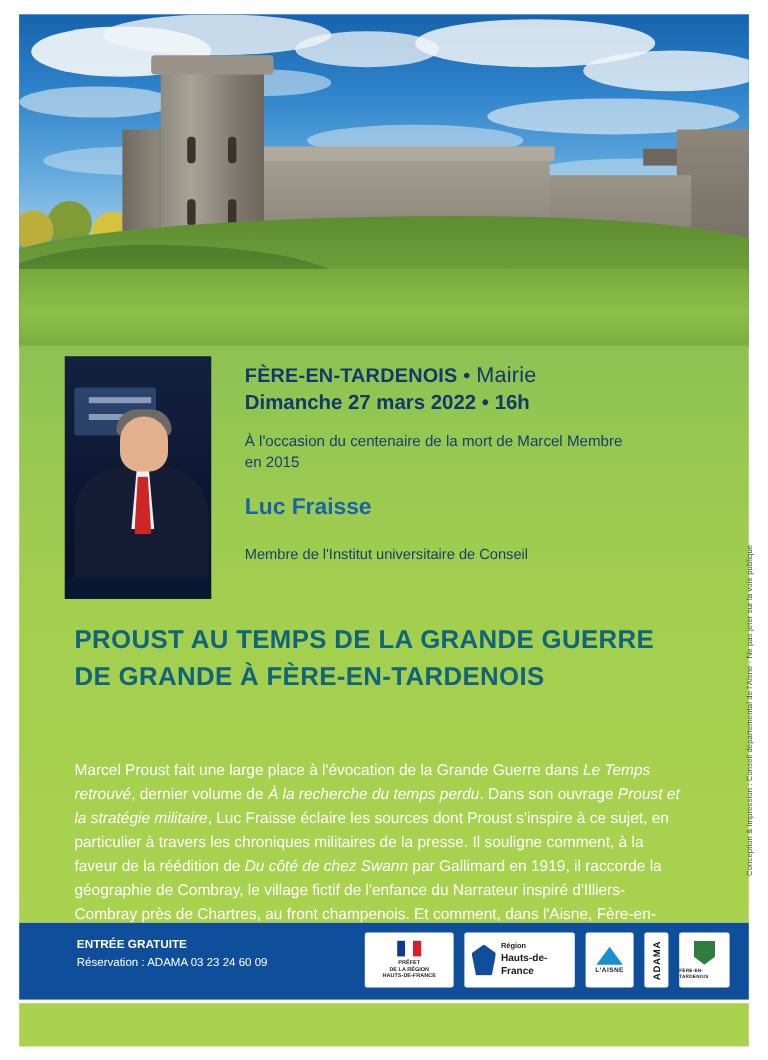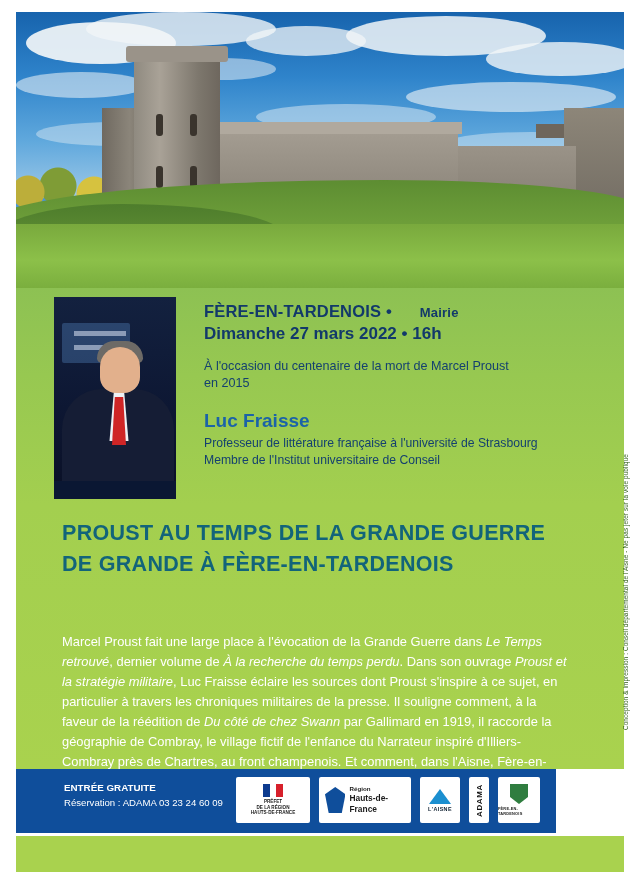--- a/index.html
+++ b/index.html
@@ -215,23 +215,22 @@
     color: #0b3b70;
   }
   .line-place {
     font-size: 16.5px;
     font-weight: bold;
     color: #12396a;
     letter-spacing: .2px;
     margin: 0 0 3px 0;
   }
   .line-place .small {
-    font-size: 13px;
-    font-weight: bold;
-    margin-left: 23px;
+    font-size: 18px;
+    font-weight: normal;
   }
   .line-date {
     font-size: 17px;
     font-weight: bold;
     color: #12396a;
     margin: 0 0 14px 0;
   }
   .dot { color:#12396a; }
   .conf-title {
     font-size: 19px;
@@ -295,21 +294,21 @@
     letter-spacing: .1px;
     text-align: left;
     white-space: nowrap;
   }
 
   
   .footer {
     position: absolute;
     left: 16px;
     top: 769px;
-    width: 540px;
+    width: 608px;
     height: 64px;
     background: #0f4e9b;
     color: #ffffff;
   }
   .footer-left {
     position:absolute;
     left: 48px; top: 12px;
     font-size: 9.6px;
     line-height: 1.5;
   }
@@ -419,26 +418,26 @@
       <span>FÈRE-EN-TARDENOIS</span>
       <span class="dot">•</span>
       <span class="small">Mairie</span>
     </div>
     <div class="line-date">
       <span>Dimanche 27 mars 2022</span>
       <span class="dot">•</span>
       <span>16h</span>
     </div>
     <div class="conf-sub">
-      <span>À l'occasion du centenaire de la mort de Marcel Proust</span><br>
+      <span>À l'occasion du centenaire de la mort de Marcel Membre</span><br>
       <span>en 2015</span>
     </div>
     <div class="speaker">Luc Fraisse</div>
     <div class="speaker-role">
-      <span>Professeur de littérature française à l'université de Strasbourg</span><br>
+      <br>
       <span>Membre de l'Institut universitaire de Conseil</span>
     </div>
   </div>
 
   <div class="headline">
     <span class="l1">PROUST AU TEMPS DE LA GRANDE GUERRE</span>
     <span class="l2">DE GRANDE À FÈRE-EN-TARDENOIS</span>
   </div>
 
   <div class="body-text">Marcel Proust fait une large place à l'évocation de la Grande Guerre dans <i>Le Temps retrouvé</i>, dernier volume de <i>À la recherche du temps perdu</i>. Dans son ouvrage <i>Proust et la stratégie militaire</i>, Luc Fraisse éclaire les sources dont Proust s'inspire à ce sujet, en particulier à travers les chroniques militaires de la presse. Il souligne comment, à la faveur de la réédition de <i>Du côté de chez Swann</i> par Gallimard en 1919, il raccorde la géographie de Combray, le village fictif de l'enfance du Narrateur inspiré d'Illiers-Combray près de Chartres, au front champenois. Et comment, dans l'Aisne, Fère-en-Tardenois participe alors de ce nouveau contexte territorial.</div>

